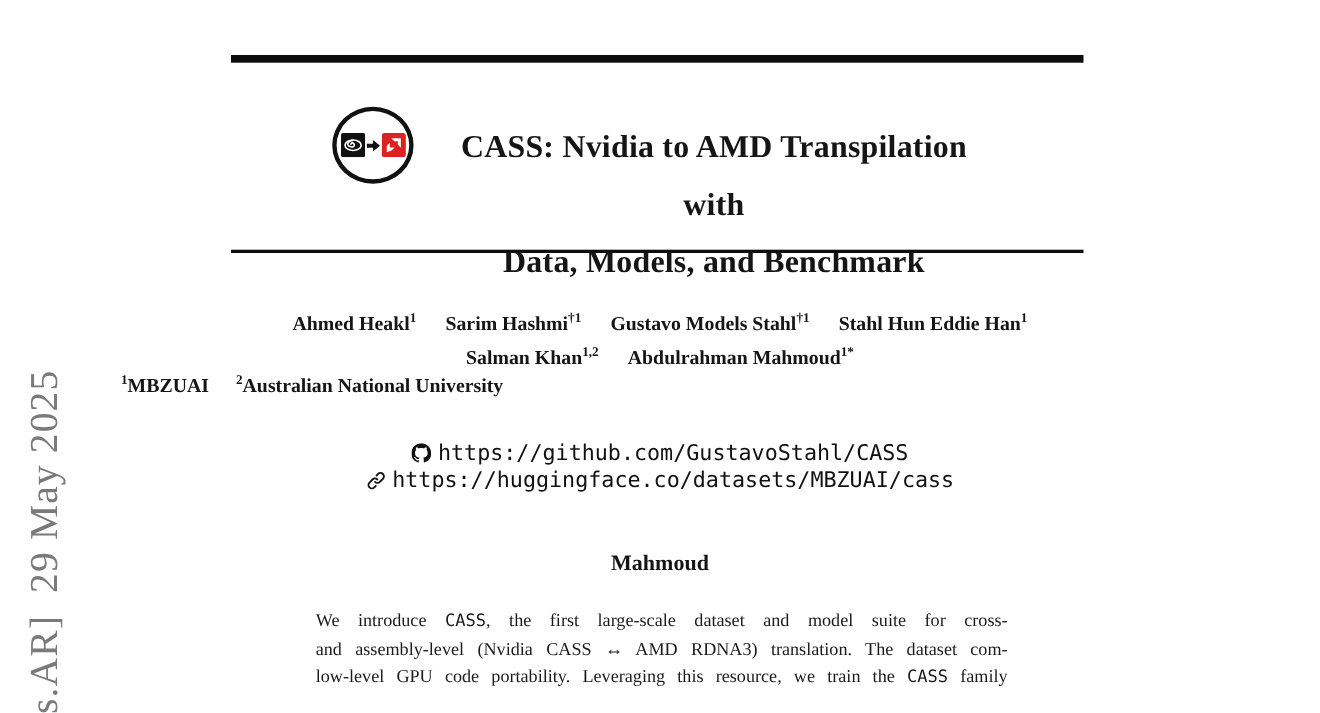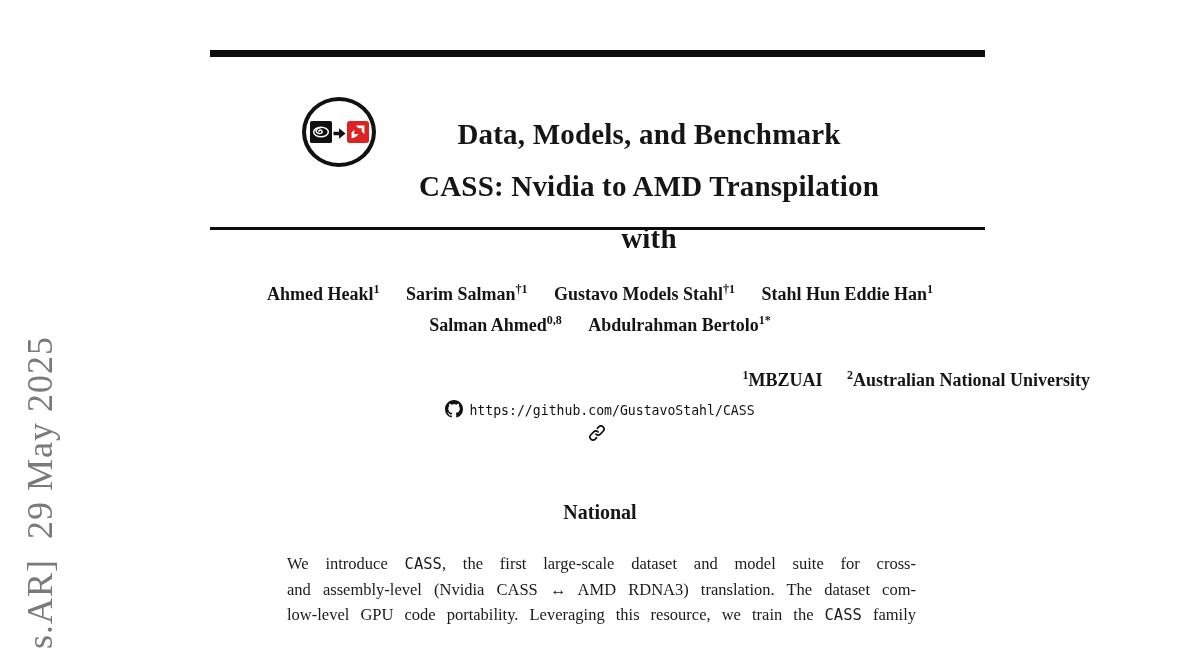--- a/index.html
+++ b/index.html
@@ -37,27 +37,27 @@
     color:#151515;letter-spacing:0.2px;
   }
 
   
   #authors{position:absolute;left:100px;top:276px;width:1000px;text-align:center;
     font-weight:bold;font-size:18px;line-height:26px;color:#151515;}
   .author{margin:0 11px;white-space:nowrap;}
   #authors sup, #affils sup{font-size:12px;font-weight:bold;}
 
   
-  #affils{position:absolute;left:100px;top:368px;width:1000px;text-align:right;
+  #affils{position:absolute;left:100px;top:338px;width:1000px;text-align:left;
     font-weight:bold;font-size:18px;color:#151515;}
   .affil{margin:0 10px;white-space:nowrap;}
 
   
   #links{position:absolute;left:100px;top:399px;width:1000px;text-align:center;
-    font-size:14px;line-height:24px;}
+    font-size:21px;line-height:24px;}
   .link-row{display:block;}
   .link-row a{color:#111;text-decoration:none;}
   .link-icon{display:inline-block;width:18px;height:18px;vertical-align:-3px;margin-right:6px;}
 
   
   #abstract-heading{position:absolute;left:100px;top:501px;width:1000px;text-align:center;
     font-weight:bold;font-size:20px;color:#151515;}
   #abstract-body{position:absolute;left:283px;top:549px;width:637px;
     font-size:16.5px;line-height:21px;color:#1a1a1a;}
   .abs-line{margin:4px;text-align:justify;text-align-last:justify;white-space:nowrap;}
@@ -87,36 +87,36 @@
   <span style="display:inline-block;width:22px;height:22px;">
     <svg viewBox="0 0 24 24" width="22" height="22">
       <rect width="24" height="24" rx="3" fill="#DD2222"></rect>
       <path d="M19 5 v9.5 l-3 -3 v-3.5 h-3.5 l-3 -3 z" fill="#fff"></path>
       <path d="M5 19 v-6.5 l3 -3 v4.8 h4.8 l-3 3 z" fill="#fff"></path>
     </svg>
   </span>
 </div>
 
 <div id="title-block">
+  <div>CASS: Nvidia to AMD Transpilation with</div>
   <div>Data, Models, and Benchmark</div>
-  <div>CASS: Nvidia to AMD Transpilation with</div>
 </div>
 
 <div class="rule" id="rule-bottom"></div>
 
 <div id="authors">
   <div>
     <span class="author"><span>Ahmed Heakl</span><sup>1</sup></span>
-    <span class="author"><span>Sarim Salman</span><sup>†1</sup></span>
+    <span class="author"><span>Sarim Hashmi</span><sup>†1</sup></span>
     <span class="author"><span>Gustavo Models Stahl</span><sup>†1</sup></span>
     <span class="author"><span>Stahl Hun Eddie Han</span><sup>1</sup></span>
   </div>
   <div>
-    <span class="author"><span>Salman Ahmed</span><sup>0,8</sup></span>
-    <span class="author"><span>Abdulrahman Bertolo</span><sup>1*</sup></span>
+    <span class="author"><span>Salman Khan</span><sup>1,2</sup></span>
+    <span class="author"><span>Abdulrahman Mahmoud</span><sup>1*</sup></span>
   </div>
 </div>
 
 <div id="affils">
   <span class="affil"><sup>1</sup><span>MBZUAI</span></span>
   <span class="affil"><sup>2</sup><span>Australian National University</span></span>
 </div>
 
 <div id="links">
   <span class="link-row">
@@ -124,22 +124,22 @@
       <svg viewBox="0 0 16 16" width="18" height="18" fill="#111">
         <path d="M8 0c4.42 0 8 3.58 8 8a8.013 8.013 0 0 1-5.45 7.59c-.4.08-.55-.17-.55-.38 0-.27.01-1.13.01-2.2 0-.75-.25-1.23-.54-1.48 1.78-.2 3.65-.88 3.65-3.95 0-.88-.31-1.59-.82-2.15.08-.2.36-1.02-.08-2.12 0 0-.67-.22-2.2.82-.64-.18-1.32-.27-2-.27-.68 0-1.36.09-2 .27-1.53-1.03-2.2-.82-2.2-.82-.44 1.1-.16 1.92-.08 2.12-.51.56-.82 1.28-.82 2.15 0 3.06 1.86 3.75 3.64 3.95-.23.2-.44.55-.51 1.07-.46.21-1.61.55-2.33-.66-.15-.24-.6-.83-1.23-.82-.67.01-.27.38.01.53.34.19.73.9.82 1.13.16.45.68 1.31 2.69.94 0 .67.01 1.3.01 1.49 0 .21-.15.45-.55.38A7.995 7.995 0 0 1 0 8c0-4.42 3.58-8 8-8Z"></path>
       </svg>
     </span><a class="mono">https://github.com/GustavoStahl/CASS</a>
   </span>
   <span class="link-row">
     <span class="link-icon">
       <svg viewBox="0 0 16 16" width="18" height="18" fill="#111">
         <path d="m7.775 3.275 1.25-1.25a3.5 3.5 0 1 1 4.95 4.95l-2.5 2.5a3.5 3.5 0 0 1-4.95 0 .751.751 0 0 1 .018-1.042.751.751 0 0 1 1.042-.018 1.998 1.998 0 0 0 2.83 0l2.5-2.5a2.002 2.002 0 0 0-2.83-2.83l-1.25 1.25a.751.751 0 0 1-1.042-.018.751.751 0 0 1-.018-1.042Zm-4.69 9.64a1.998 1.998 0 0 0 2.83 0l1.25-1.25a.751.751 0 0 1 1.042.018.751.751 0 0 1 .018 1.042l-1.25 1.25a3.5 3.5 0 1 1-4.95-4.95l2.5-2.5a3.5 3.5 0 0 1 4.95 0 .751.751 0 0 1-.018 1.042.751.751 0 0 1-1.042.018 1.998 1.998 0 0 0-2.83 0l-2.5 2.5a1.998 1.998 0 0 0 0 2.83Z"></path>
       </svg>
-    </span>
+    </span><a class="mono">https://huggingface.co/datasets/MBZUAI/cass</a>
   </span>
 </div>
 
-<div id="abstract-heading">National</div>
+<div id="abstract-heading">Mahmoud</div>
 <div id="abstract-body">
   <p class="abs-line"><span>We introduce </span><span class="mono">CASS</span><span>, the first large-scale dataset and model suite for cross-</span></p>
   <p class="abs-line"><span>and assembly-level (Nvidia CASS ↔ AMD RDNA3) translation. The dataset com-</span></p>
   <p class="abs-line"><span>low-level GPU code portability. Leveraging this resource, we train the </span><span class="mono">CASS</span><span> family</span></p>
 </div>
 
 </body></html>

